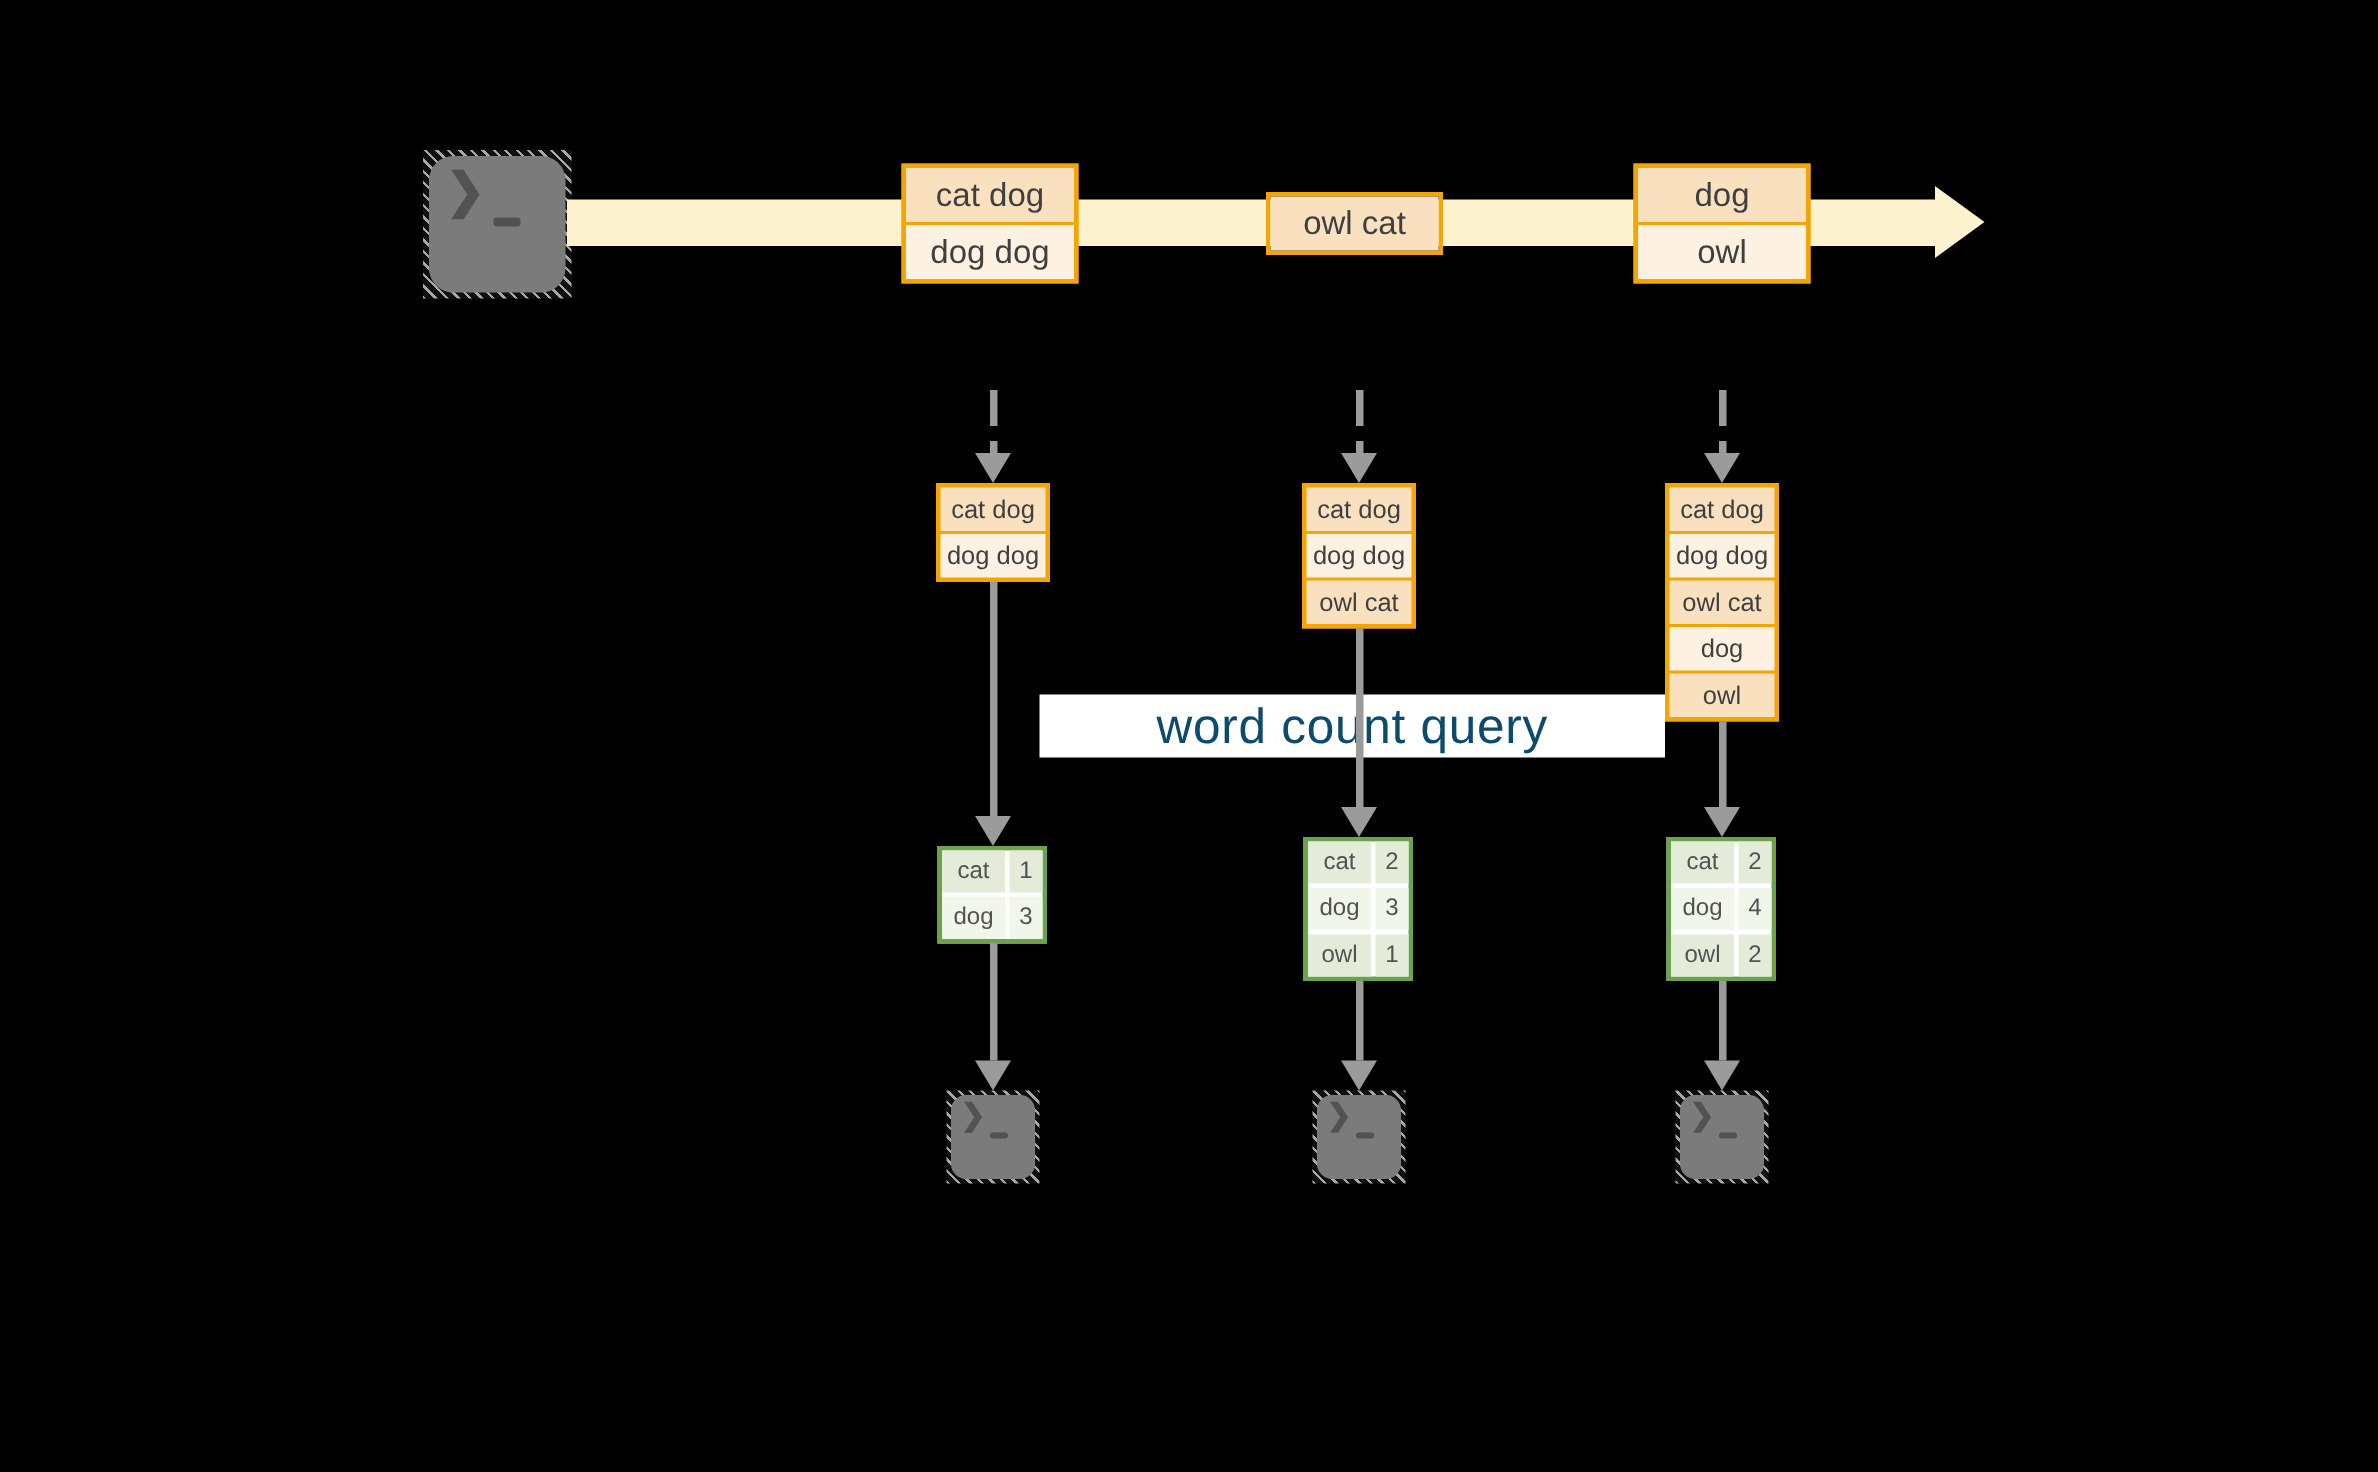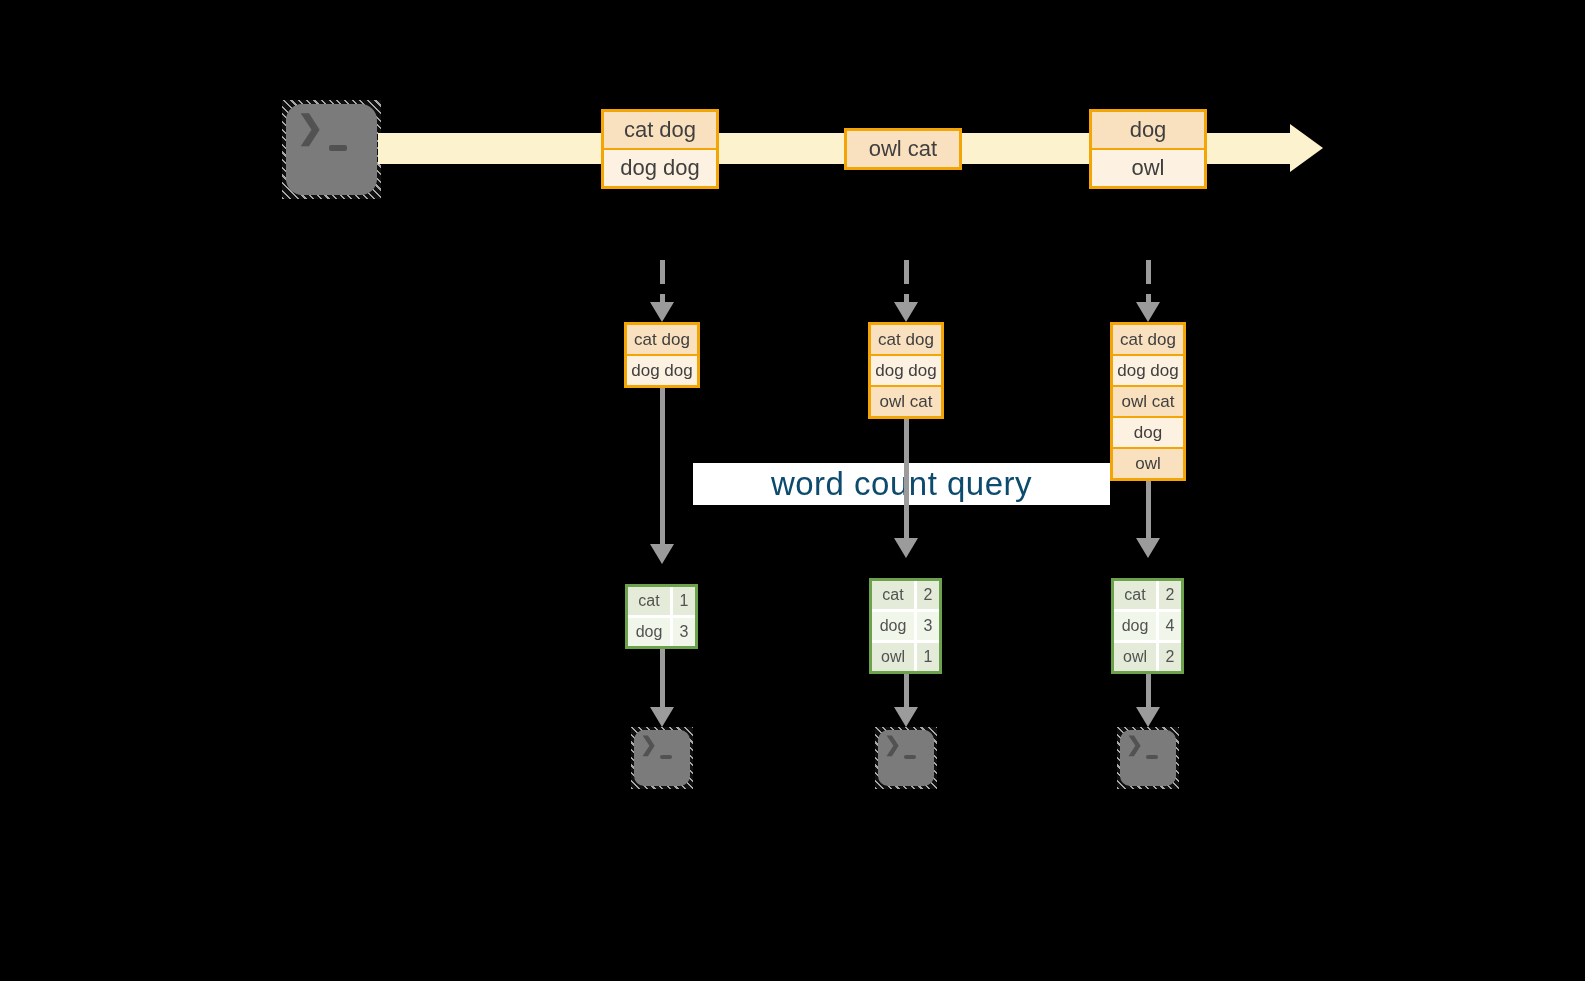--- a/index.html
+++ b/index.html
@@ -44,21 +44,21 @@
   }
   .obox .cell.alt{background:#FDF2E1;}
   .obox.rec{width:112px;}
   .obox.rec .cell{height:36px;font-size:22px;}
   .obox.state{width:70px;}
   .obox.state .cell{height:29px;font-size:17px;}
 
   
   .gtable{
     position:absolute;border:3px solid #6BA24B;background:#ffffff;
-    display:grid;grid-template-columns:42px 22px;gap:3px;z-index:8;margin-top:20px;
+    display:grid;grid-template-columns:42px 22px;gap:3px;z-index:8;
   }
   .gtable .cell{
     height:28px;display:flex;align-items:center;justify-content:center;
     font-size:16px;color:#525252;background:#E4ECD9;
   }
   .gtable .cell.alt{background:#F1F6EB;}
 
   
   .varrow{position:absolute;width:24px;z-index:6;}
   .varrow .shaft{position:absolute;left:9.5px;top:0;width:5px;height:var(--h);background:#9B9B9B;}

